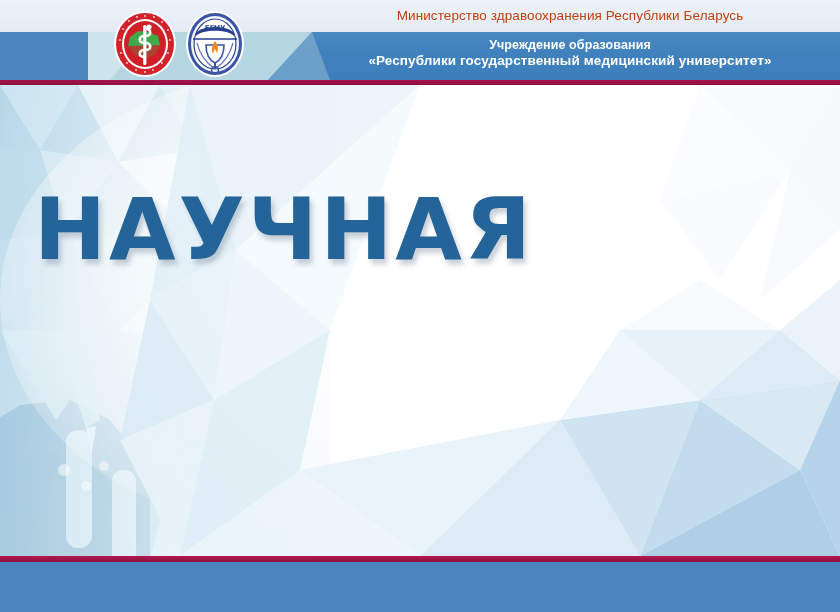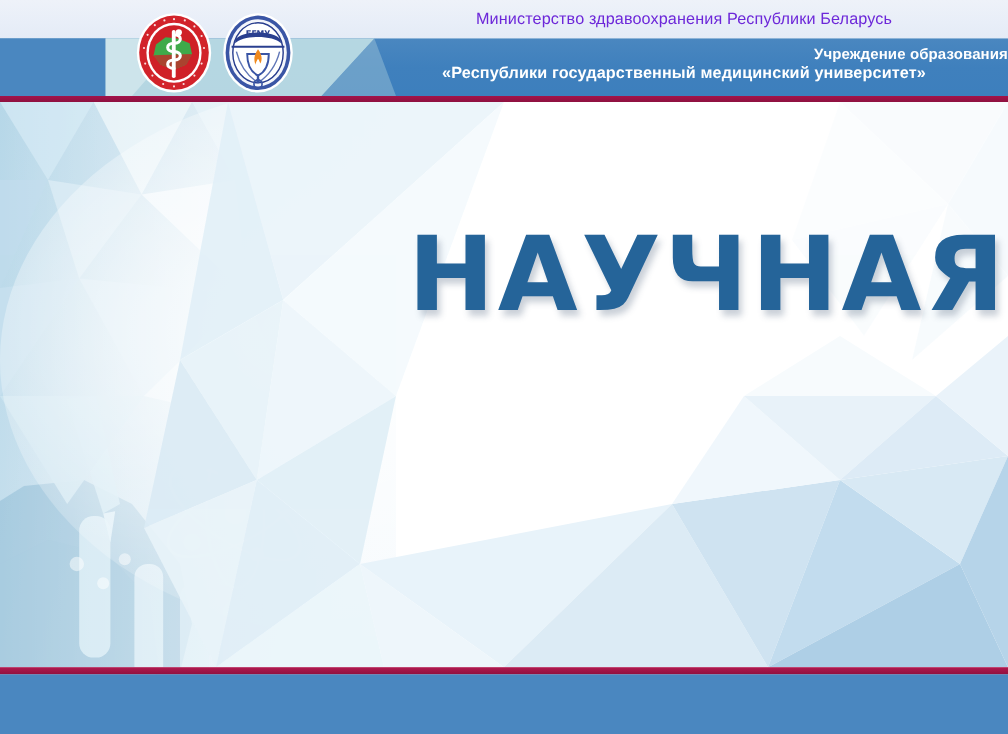--- a/index.html
+++ b/index.html
@@ -64,40 +64,40 @@
   }
 
   .ministry-line {
     position: absolute;
     left: 300px;
     top: 0;
     width: 540px;
     height: 20px;
     line-height: 32px;
     text-align: center;
-    color: #6d28d9;
+    color: #c2410c;
     font-size: 13.5px;
     font-weight: 400;
     letter-spacing: 0.1px;
     white-space: nowrap;
   }
   .org-lines {
     position: absolute;
     left: 300px;
     top: 34px;
     width: 540px;
     height: 46px;
     text-align: center;
     color: #ffffff;
     font-size: 12.5px;
     font-weight: 700;
     line-height: 16px;
     letter-spacing: 0.1px;
   }
-  .org-line-1 { display: block; padding-top: 3px; text-align: right; }
+  .org-line-1 { display: block; padding-top: 3px; }
   .org-line-2 { display: block; font-size: 13.5px; }
 
   
   .emblems {
     position: absolute;
     left: 112px;
     top: 7px;
     width: 140px;
     height: 74px;
     display: flex;
@@ -107,21 +107,21 @@
   }
   .emblem { display: block; }
 
   
   .title-block {
     position: absolute;
     left: 0;
     top: 186px;
     width: 840px;
     z-index: 6;
-    text-align: right;
+    text-align: left;
     pointer-events: none;
   }
   .title-line {
     display: block;
     color: #256499;
     font-family: "DejaVu Sans", "Liberation Sans", sans-serif;
     font-weight: 700;
     font-size: 86px;
     line-height: 1.0;
     letter-spacing: 2px;

